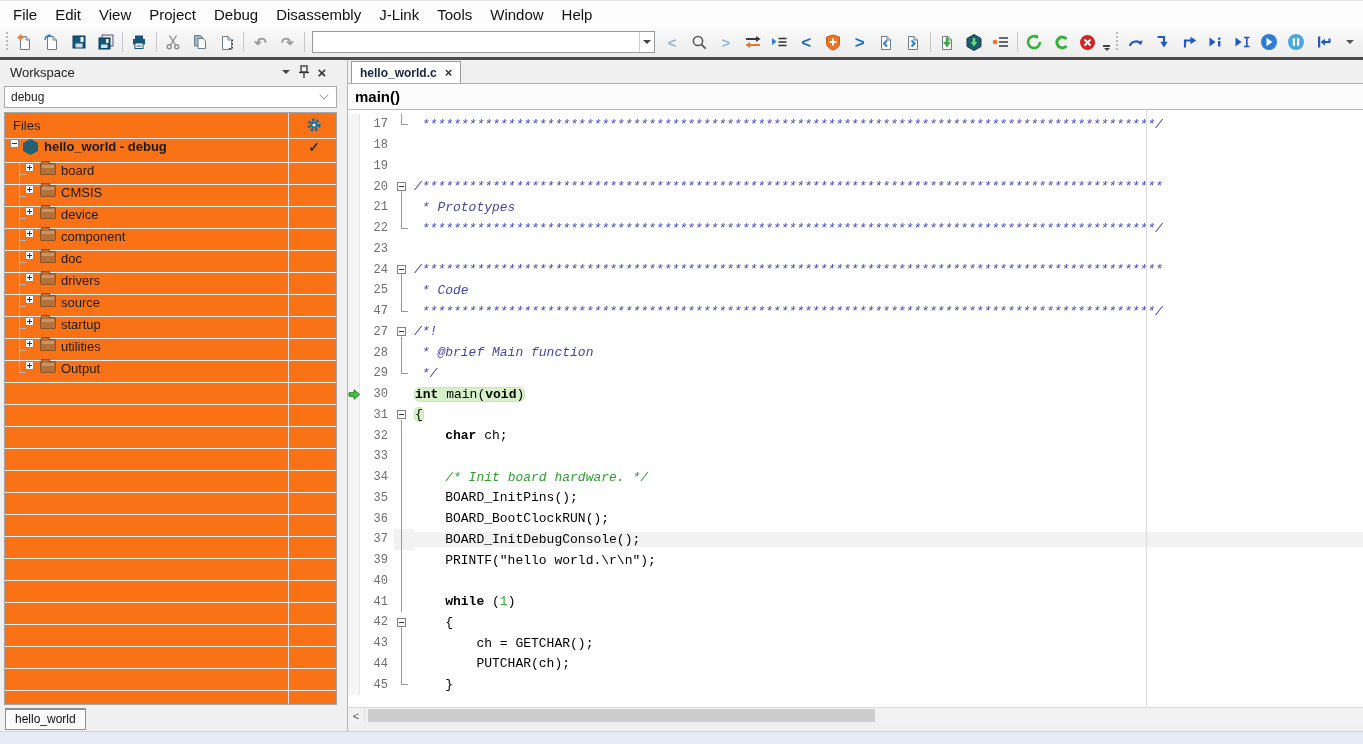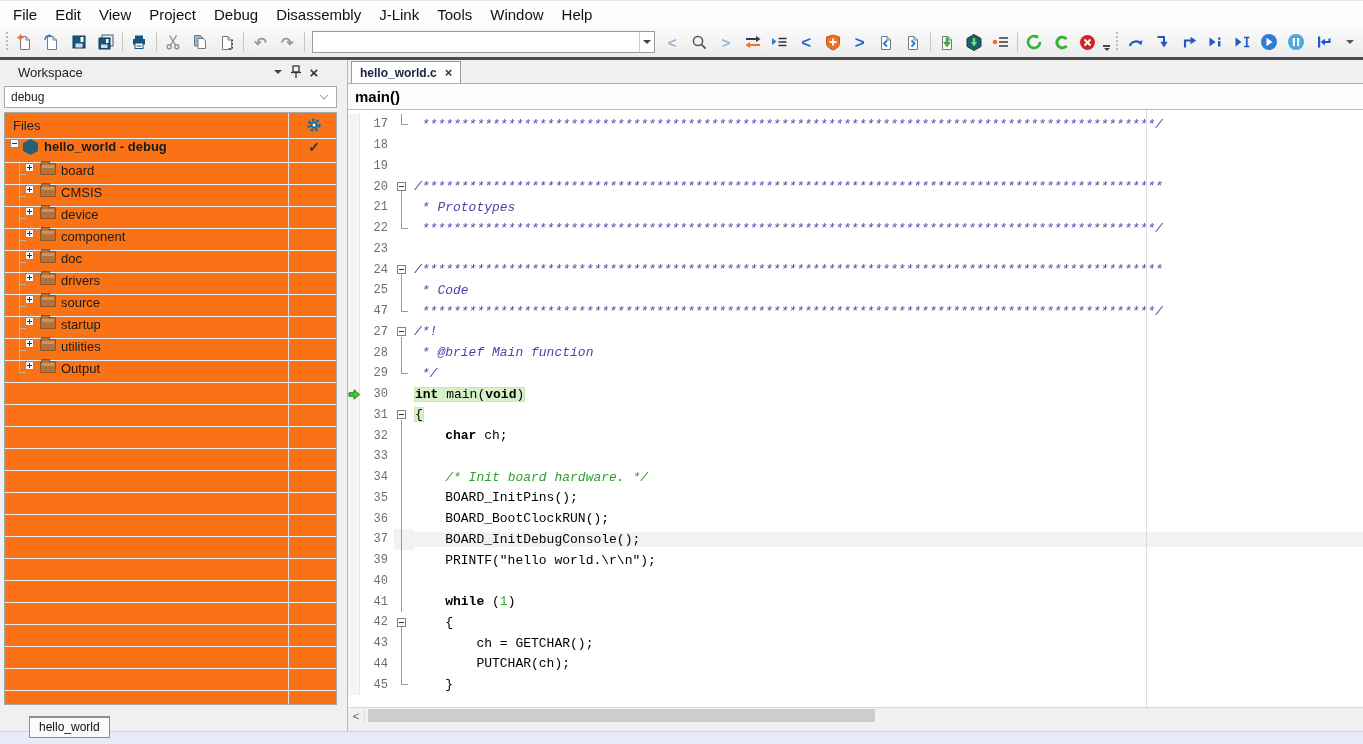--- a/index.html
+++ b/index.html
@@ -29,21 +29,21 @@
     font-family:"Liberation Sans",sans-serif; background:transparent; }
   .combo-arrow { width:15px; height:100%; border-left:1px solid #d0d0d0; display:flex; align-items:center; justify-content:center; }
   .tri-down { width:0; height:0; border-left:4px solid transparent; border-right:4px solid transparent; border-top:4px solid #444; }
   .glyph { font-size:15px; font-weight:bold; line-height:1; }
   .tb-overflow { width:11px; height:24px; display:flex; flex-direction:column; align-items:center; justify-content:flex-end; padding-bottom:3px; gap:1px; }
   .tb-overflow .bar { width:7px; height:2px; background:#444; }
   
   .main { display:flex; height:671px; }
   
   .ws { width:347px; display:flex; flex-direction:column; background:#f0f0f0; padding-right:6px; }
-  .ws-header { height:24px; display:flex; align-items:center; padding:0 18px; font-size:13px; color:#222; }
+  .ws-header { height:24px; display:flex; align-items:center; padding:0 10px; font-size:13px; color:#222; }
   .ws-header .spacer { flex:1; }
   .ws-hicon { width:18px; height:16px; display:flex; align-items:center; justify-content:center; color:#333; }
   .ws-combo { height:22px; margin:2px 4px 4px 4px; background:#fff; border:1px solid #aaa;
     display:flex; align-items:center; font-size:12px; padding-left:6px; color:#222; }
   .ws-combo .spacer { flex:1; }
   .chev { width:8px; height:8px; border-right:1px solid #888; border-bottom:1px solid #888;
     transform:rotate(45deg) scale(0.8); margin-right:8px; margin-top:-4px; }
   .files-box { flex:1; margin:0 4px; border:1px solid #a6a6a6; background:#f97316; position:relative; overflow:hidden; }
   .col-sep { position:absolute; top:0; bottom:0; right:47px; width:1px; background:#e0e0e0; }
   .files-header { height:26px; display:flex; align-items:center; padding-left:8px; font-size:13px; color:#222;
@@ -55,21 +55,21 @@
   .expander { width:9px; height:9px; border:1px solid #8a8a8a; background:#fff; position:relative; flex:0 0 9px; }
   .expander::before { content:""; position:absolute; left:1px; right:1px; top:3px; height:1px; background:#333; }
   .expander.plus::after { content:""; position:absolute; top:1px; bottom:1px; left:3px; width:1px; background:#333; }
   .tree-stub { position:absolute; left:14px; top:0; bottom:0; width:1px; background:#b4b4b4; }
   .tree-stub.last { bottom:50%; }
   .tree-h { position:absolute; left:14px; top:50%; width:7px; height:1px; background:#b4b4b4; }
   .folder { width:16px; height:12px; background:#b5713a; border:1px solid #8d5423; border-radius:1px; position:relative; margin:0 5px 0 6px; }
   .folder::before { content:""; position:absolute; top:-3px; left:0; width:7px; height:3px; background:#b5713a; border:1px solid #8d5423; border-bottom:none; border-radius:1px 1px 0 0; }
   .folder::after { content:""; position:absolute; top:1px; left:1px; right:1px; height:3px; background:rgba(255,255,255,0.25); }
   .hexagon { width:15px; height:16px; background:#276075; clip-path:polygon(50% 0,100% 25%,100% 75%,50% 100%,0 75%,0 25%); margin:0 6px 0 4px; flex:0 0 15px; }
-  .ws-tabbar { height:26px; display:flex; align-items:flex-start; padding-top:11px;margin-left:24px; }
+  .ws-tabbar { height:26px; display:flex; align-items:flex-start; padding-top:3px; }
   .ws-tab { margin-left:5px; padding:2px 9px 3px 9px; font-size:12px; background:#fbfbfb;
     border:1px solid #8f8f8f; border-top:2px solid #8f8f8f; color:#111; }
   
   .editor { flex:1; display:flex; flex-direction:column; background:#f0f0f0; border-left:1px solid #b5b5b5; min-width:0; }
   .tabbar { height:24px; display:flex; align-items:flex-end; border-bottom:1px solid #b0b0b0; }
   .etab { margin-left:3px; height:22px; background:#fff; border:1px solid #9a9a9a; border-bottom:none;
     display:flex; align-items:center; gap:8px; padding:0 8px; font-size:12px; font-weight:bold; color:#16233d; }
   .etab .close { font-weight:bold; color:#333; font-size:13px; }
   .fnbar { height:26px; background:#fcfcfc; border-bottom:1px solid #b8b8b8; display:flex; align-items:center;
     padding-left:7px; font-size:15px; font-weight:bold; color:#000; }
@@ -79,21 +79,21 @@
   .cl { display:flex; height:20.75px; align-items:center; }
   .m1 { width:12px; align-self:stretch; background:#f5f5f5; border-right:1px solid #e6e6e6; position:relative; }
   .m2 { width:34px; text-align:right; padding-right:6px; color:#6e6e6e; font-size:12px; }
   .m3 { width:20px; align-self:stretch; position:relative; }
   .m4 { flex:1; white-space:pre; color:#000; }
   .cl.gray .m3, .cl.gray .m4 { background:#f2f2f2; }
   .tok.c { color:#4646aa; font-style:italic; }
   .tok.g { color:#2f9e2f; font-style:italic; }
   .tok.k { font-weight:bold; color:#000; }
   .tok.n { color:#2fae2f; }
-  .hlspan { background:#d6f1c8; border-radius:0; box-shadow:0 0 0 1px #c6e8b4 inset; padding:0 1px; }
+  .hlspan { background:#d6f1c8; border-radius:7px; box-shadow:0 0 0 1px #c6e8b4 inset; padding:0 1px; }
   .f-box { position:absolute; left:3px; top:5.5px; width:9px; height:9px; border:1px solid #828282; background:#fff; }
   .f-box::before { content:""; position:absolute; left:1px; right:1px; top:3px; height:1px; background:#333; }
   .f-below { position:absolute; left:7px; top:15px; bottom:0; width:1px; background:#9a9a9a; }
   .f-mid { position:absolute; left:7px; top:0; bottom:0; width:1px; background:#9a9a9a; }
   .f-end { position:absolute; left:7px; top:0; width:7px; height:11px; border-left:1px solid #9a9a9a; border-bottom:1px solid #9a9a9a; }
   .cur-arrow { position:absolute; left:0; top:5px; }
   .hscroll { height:16px; background:#f1f1f1; border-top:1px solid #d8d8d8; position:relative; }
   .hs-btn { position:absolute; left:0; top:0; width:17px; height:15px; display:flex; align-items:center; justify-content:center;
     color:#555; font-size:11px; border-right:1px solid #e0e0e0; }
   .hs-thumb { position:absolute; left:20px; top:1px; width:507px; height:13px; background:#cdcdcd; }

